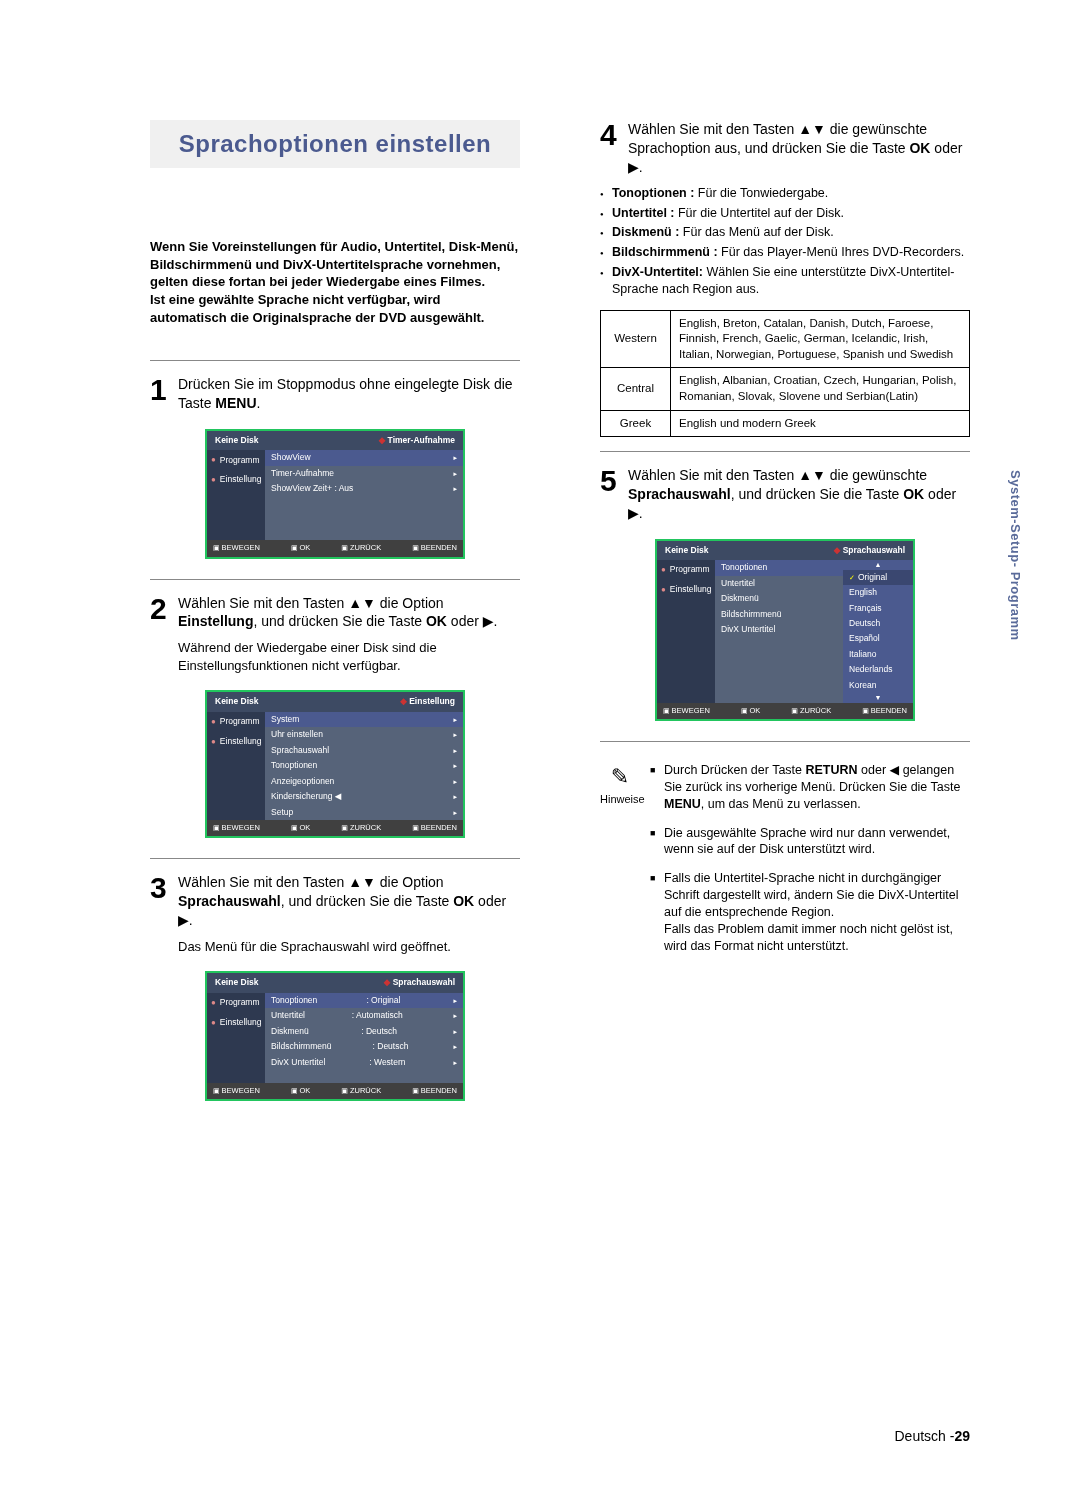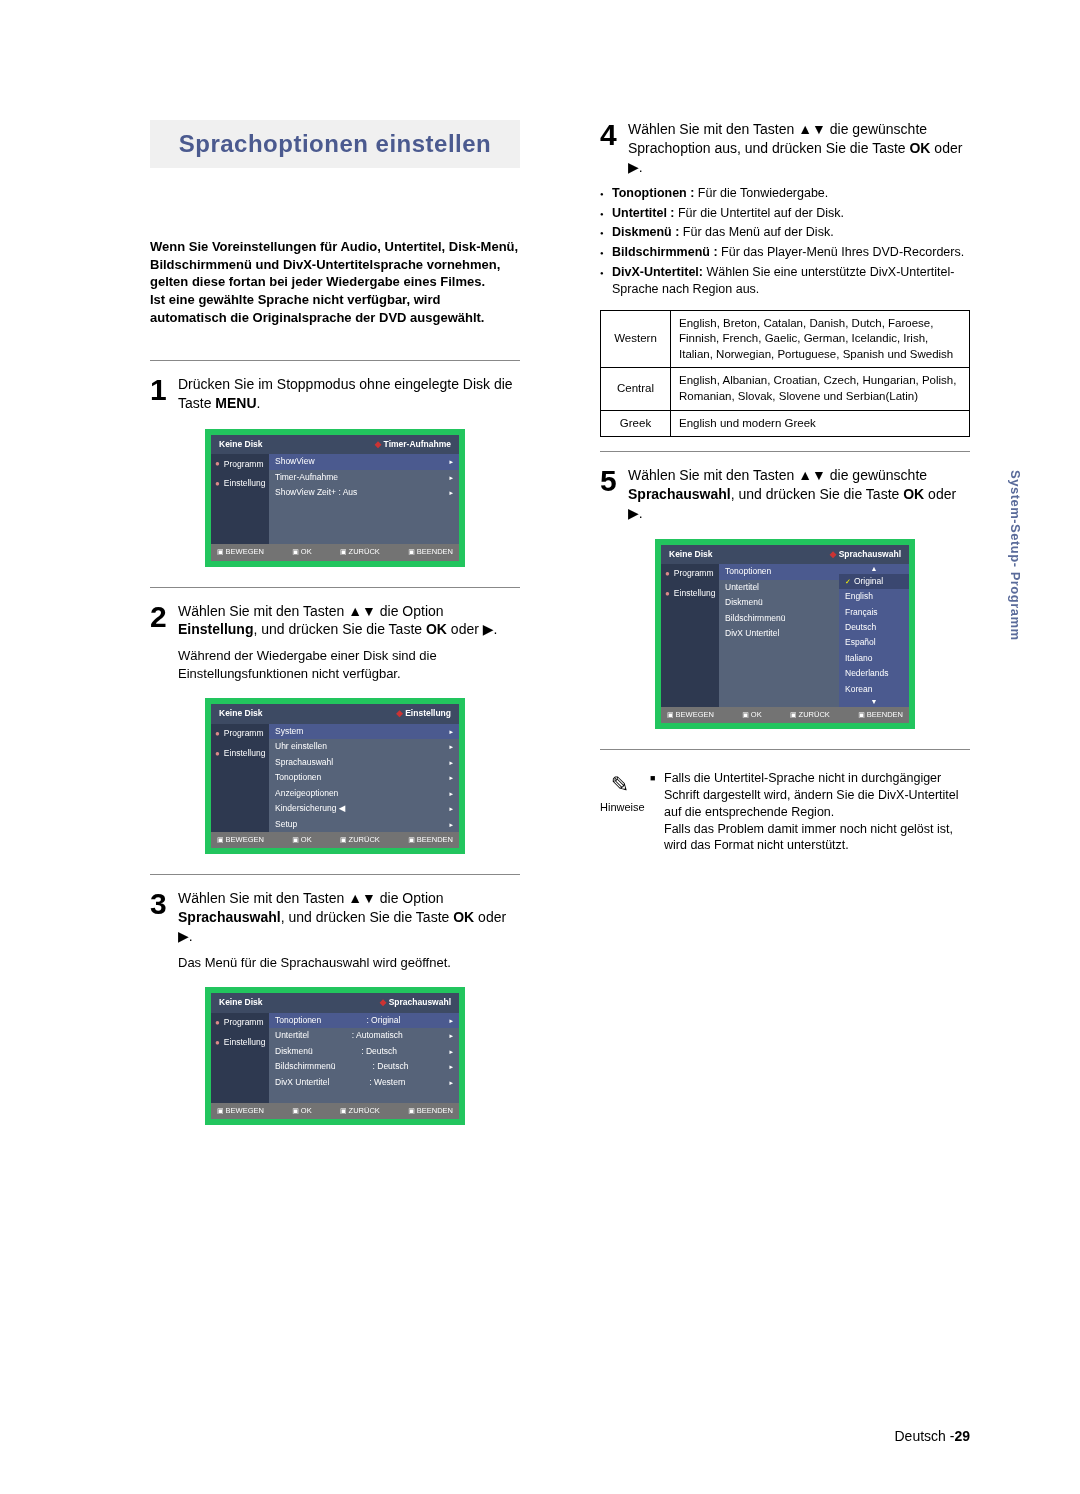--- a/index.html
+++ b/index.html
@@ -39,39 +39,39 @@
   .step-body .b { font-weight: bold; }
   .sub { font-size: 13px; margin-top: 6px; margin-left: 28px; }
   .bullets { list-style: none; margin: 6px 0 6px 0; }
   .bullets li { position: relative; padding-left: 12px; font-size: 12.5px; margin-bottom: 3px; }
   .bullets li::before { content: "●"; font-size: 6px; position: absolute; left: 0; top: 5px; }
   .bullets .b { font-weight: bold; }
 
   
   .osd {
     width: 260px; margin: 16px auto 20px auto;
-    background: #3d4a63; border: 6px solid #22c55e;
+    background: #3d4a63; border: 2px solid #22c55e;
     font-size: 8.5px; color: #fff; position: relative;
   }
   .osd-top { display: flex; justify-content: space-between; padding: 4px 8px; font-weight: bold; }
   .osd-top .dot::before { content: "◆ "; color: #c33; }
   .osd-body { display: flex; min-height: 90px; }
   .osd-side { width: 58px; background: #2e3950; }
   .osd-side .itm { padding: 4px 4px; border-bottom: 0; display:flex; align-items:center; gap:2px; }
   .osd-side .ico::before { content:"●"; color:#d88; font-size:8px; margin-right:2px;}
   .osd-main { flex: 1; background: #566379; }
   .osd-row { display: flex; justify-content: space-between; padding: 2px 6px; }
   .osd-row.sel { background: #4b5a8f; }
   .osd-row .arr::after { content: "▸"; margin-left: 4px; font-size: 7px; }
   .osd-lang { width: 70px; background:#4b5a8f; }
   .osd-lang .lrow { padding:2px 6px; display:flex; align-items:center; gap:3px;}
   .osd-lang .lrow.sel { background:#3a4770; }
   .osd-lang .chk::before { content:"✓"; color:#ff0; font-size:7px;}
   .osd-lang .tri { text-align:center; font-size:7px; color:#fff;}
-  .osd-foot { display: flex; justify-content: space-between; padding: 3px 6px; background:#737373; font-size:7.5px;}
+  .osd-foot { display: flex; justify-content: space-between; padding: 3px 6px; background:#404040; font-size:7.5px;}
   .osd-foot span::before { content:"▣ "; font-size:7px;}
 
   
   .region-tbl { border-collapse: collapse; width: 100%; margin: 12px 0; font-size: 11.5px; }
   .region-tbl td { border: 1px solid #000; padding: 5px 8px; vertical-align: middle; }
   .region-tbl td:first-child { width: 70px; text-align: center; }
 
   
   .notes { display:flex; gap:10px; margin-top:20px; }
   .notes-icon { width:40px; text-align:center; font-size:11px; }
@@ -403,20 +403,24 @@
     </div>
 
     <hr class="hr">
 
     <div class="notes">
       <div class="notes-icon">
         <span class="glyph">✎</span>
         <span>Hinweise</span>
       </div>
       <ul>
+        <li>
+          <span>Durch Drücken der Taste </span><span class="b">RETURN</span><span> oder ◀ gelangen Sie zurück ins vorherige Menü. Drücken Sie die Taste </span><span class="b">MENU</span><span>, um das Menü zu verlassen.</span>
+        </li>
+        <li>Die ausgewählte Sprache wird nur dann verwendet, wenn sie auf der Disk unterstützt wird.</li>
         <li style="white-space:pre-line;">Falls die Untertitel-Sprache nicht in durchgängiger Schrift dargestellt wird, ändern Sie die DivX-Untertitel auf die entsprechende Region.
 Falls das Problem damit immer noch nicht gelöst ist, wird das Format nicht unterstützt.</li>
       </ul>
     </div>
 
   </div>
 </div>
 
 <div class="footer">
   <span>Deutsch -</span><span class="pg">29</span>

